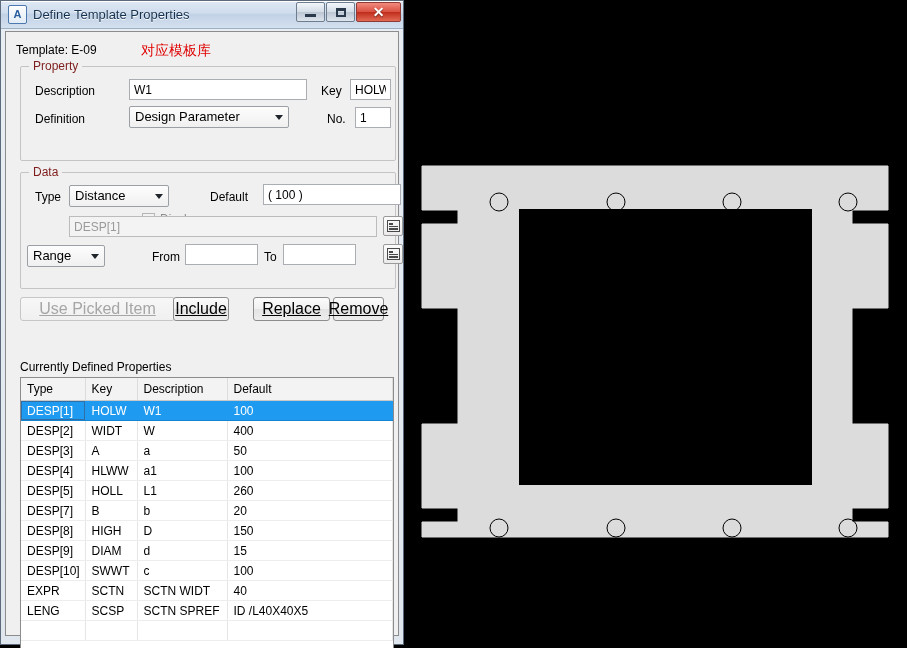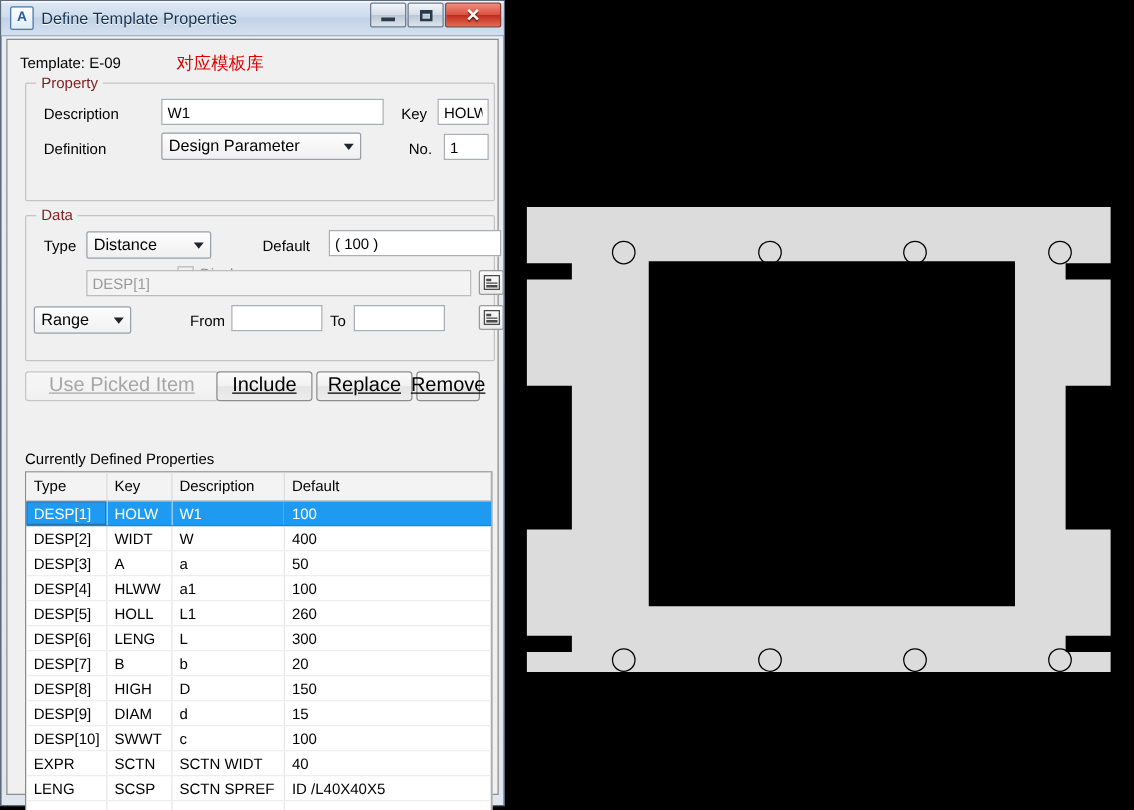--- a/index.html
+++ b/index.html
@@ -261,21 +261,21 @@
         <span class="doc-glyph">
           <span class="fr"></span>
           <span class="ln" style="top:3px;width:4px;"></span>
           <span class="ln" style="top:5.5px;width:9px;"></span>
           <span class="ln" style="top:8px;width:9px;"></span>
         </span>
       </div>
     </div>
 
     <div class="pb disabled" style="left:14px;top:265px;width:155px;">Use Picked Item</div>
-    <div class="pb" style="left:167px;top:265px;width:77px;">Include</div>
+    <div class="pb" style="left:167px;top:265px;width:56px;">Include</div>
     <div class="pb" style="left:247px;top:265px;width:77px;">Replace</div>
     <div class="pb" style="left:327px;top:265px;width:51px;">Remove</div>
 
     <div id="list-caption">Currently Defined Properties</div>
 
     <div id="table-wrap">
       <table class="grid">
         <colgroup>
           <col class="col-type">
             <col class="col-key">
@@ -313,26 +313,20 @@
               <td>DESP[4]</td>
               <td>HLWW</td>
               <td>a1</td>
               <td>100</td>
             </tr>
             <tr>
               <td>DESP[5]</td>
               <td>HOLL</td>
               <td>L1</td>
               <td>260</td>
-            </tr>
-            <tr>
-              <td>DESP[6]</td>
-              <td>LENG</td>
-              <td>L</td>
-              <td>300</td>
             </tr>
             <tr>
               <td>DESP[7]</td>
               <td>B</td>
               <td>b</td>
               <td>20</td>
             </tr>
             <tr>
               <td>DESP[8]</td>
               <td>HIGH</td>

